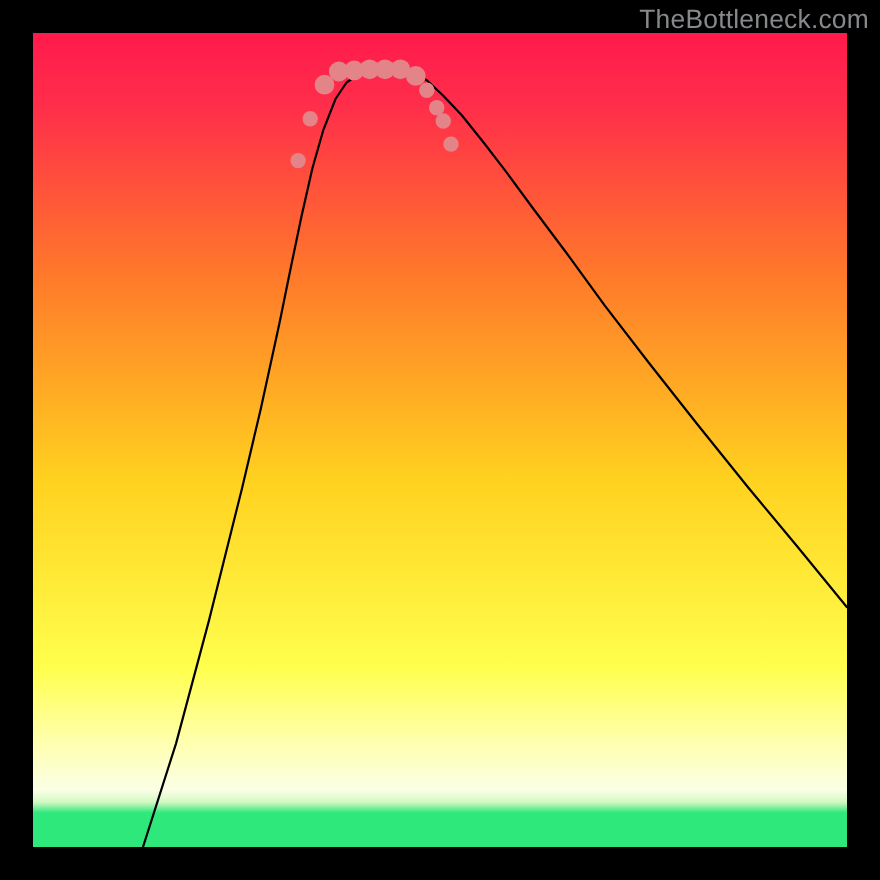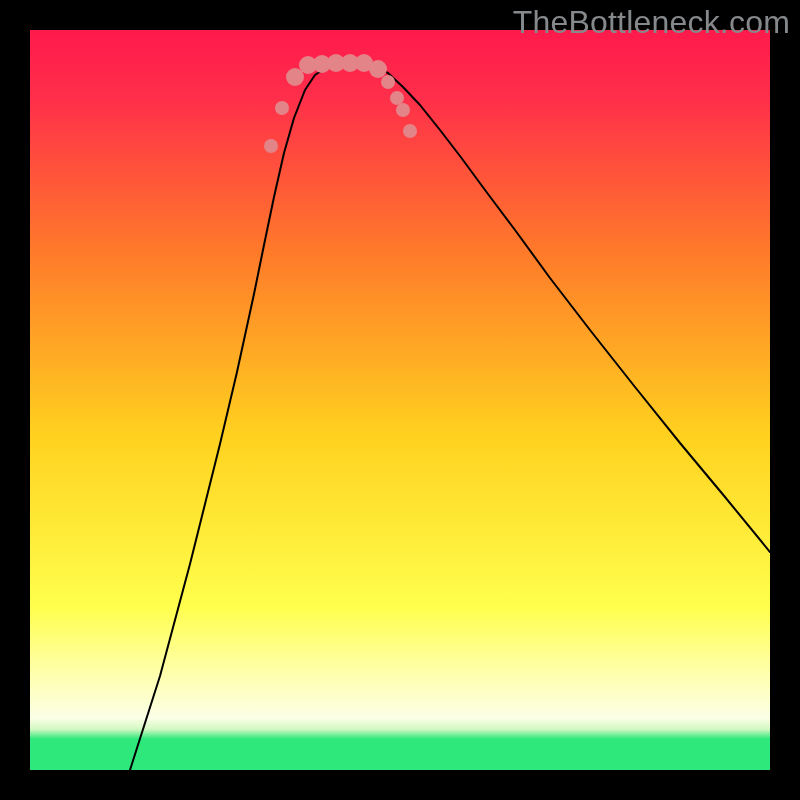--- a/index.html
+++ b/index.html
@@ -16,21 +16,21 @@
     top: 30px;
     width: 740px;
     height: 740px;
     background: #000000;
   }
   .watermark {
     position: absolute;
     top: 4px;
     right: 10px;
     font-family: Arial, Helvetica, sans-serif;
-    font-size: 32px;
+    font-size: 24px;
     color: #86898b;
     font-weight: 500;
     letter-spacing: 0.2px;
   }
   svg {
     display: block;
     width: 740px;
     height: 740px;
   }
 </style>

